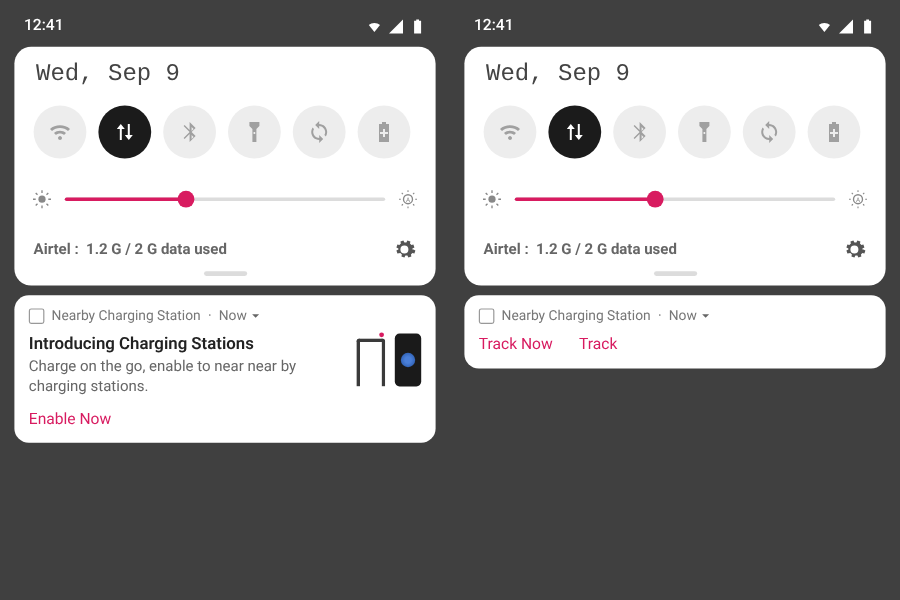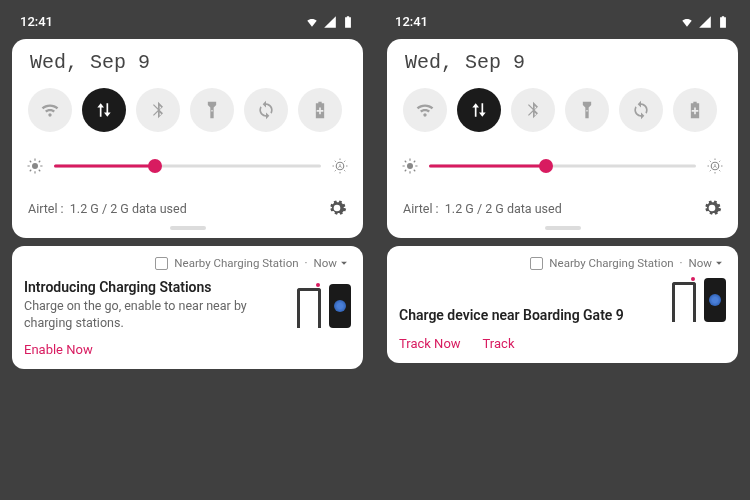--- a/index.html
+++ b/index.html
@@ -80,44 +80,44 @@
     position: absolute; top: 50%;
     width: 14px; height: 14px; border-radius: 50%;
     background: #d81b60; transform: translate(-50%, -50%);
   }
   .bright-icon { width: 18px; height: 18px; fill: #888; }
   .data-row {
     display: flex; justify-content: space-between; align-items: center;
     padding: 2px 2px 4px 2px;
     color: #666; font-size: 12.5px;
   }
-  .data-text { white-space: pre; }
+  .data-text { white-space: pre; font-weight: bold; }
   .gear { width: 20px; height: 20px; fill: #555; }
   .handle {
     width: 36px; height: 4px; background: #dcdcdc;
     border-radius: 2px; margin: 4px auto 0 auto;
   }
   .notif {
     background: #fff;
     border-radius: 12px;
     padding: 10px 12px 12px 12px;
   }
   .notif-head {
-    display: flex; justify-content: flex-end; align-items: center;
+    display: flex; justify-content: flex-start; align-items: center;
     margin-bottom: 8px;
   }
   .notif-app {
     display: flex; align-items: center; gap: 6px;
     color: #777; font-size: 11.5px;
   }
   .notif-app-icon {
     width: 13px; height: 13px; border: 1px solid #999; border-radius: 2px;
   }
   .chevron { width: 14px; height: 14px; fill: #666; }
-  .notif-body { display: flex; gap: 0; align-items: flex-end; }
+  .notif-body { display: flex; gap: 0; }
   .notif-text { flex: 1; }
   .notif-title {
     font-size: 14px; font-weight: 600; color: #222;
     margin-bottom: 2px; line-height: 1.3;
   }
   .notif-desc {
     font-size: 12.5px; color: #666; line-height: 1.35;
   }
   .notif-art {
     width: 56px; height: 48px; flex-shrink: 0;
@@ -340,30 +340,18 @@
       <div class="notif-app">
         <span class="notif-app-icon"></span>
         <span>Nearby Charging Station</span>
         <span>·</span>
         <span>Now</span>
       </div>
       <svg class="chevron" viewBox="0 0 24 24">
           <path d="M7 10l5 5 5-5z"></path>
         </svg>
     </div>
-    <div class="notif-body">
-      <div class="notif-text">
-        <div class="notif-title">Charge device near Boarding Gate 9</div>
-        <div class="notif-desc"></div>
-      </div>
-      <div class="notif-art">
-        <div class="station"></div>
-        <div class="phone">
-            <div class="phone-screen"></div>
-          </div>
-      </div>
-    </div>
     <div class="notif-actions">
       <span class="notif-action">Track Now</span>
       <span class="notif-action">Track</span>
     </div>
   </div>
 </div>
 
 </body></html>

